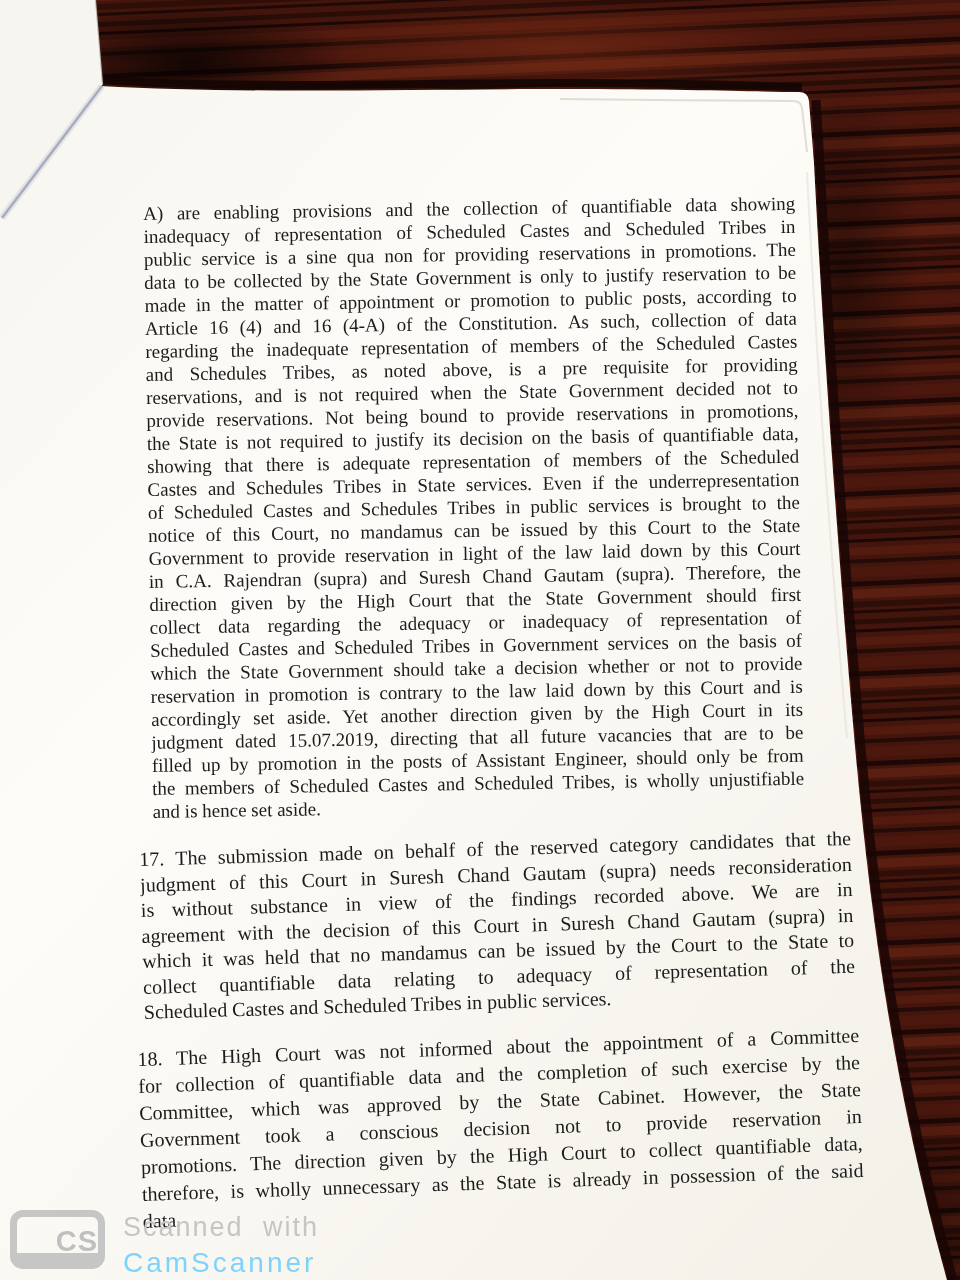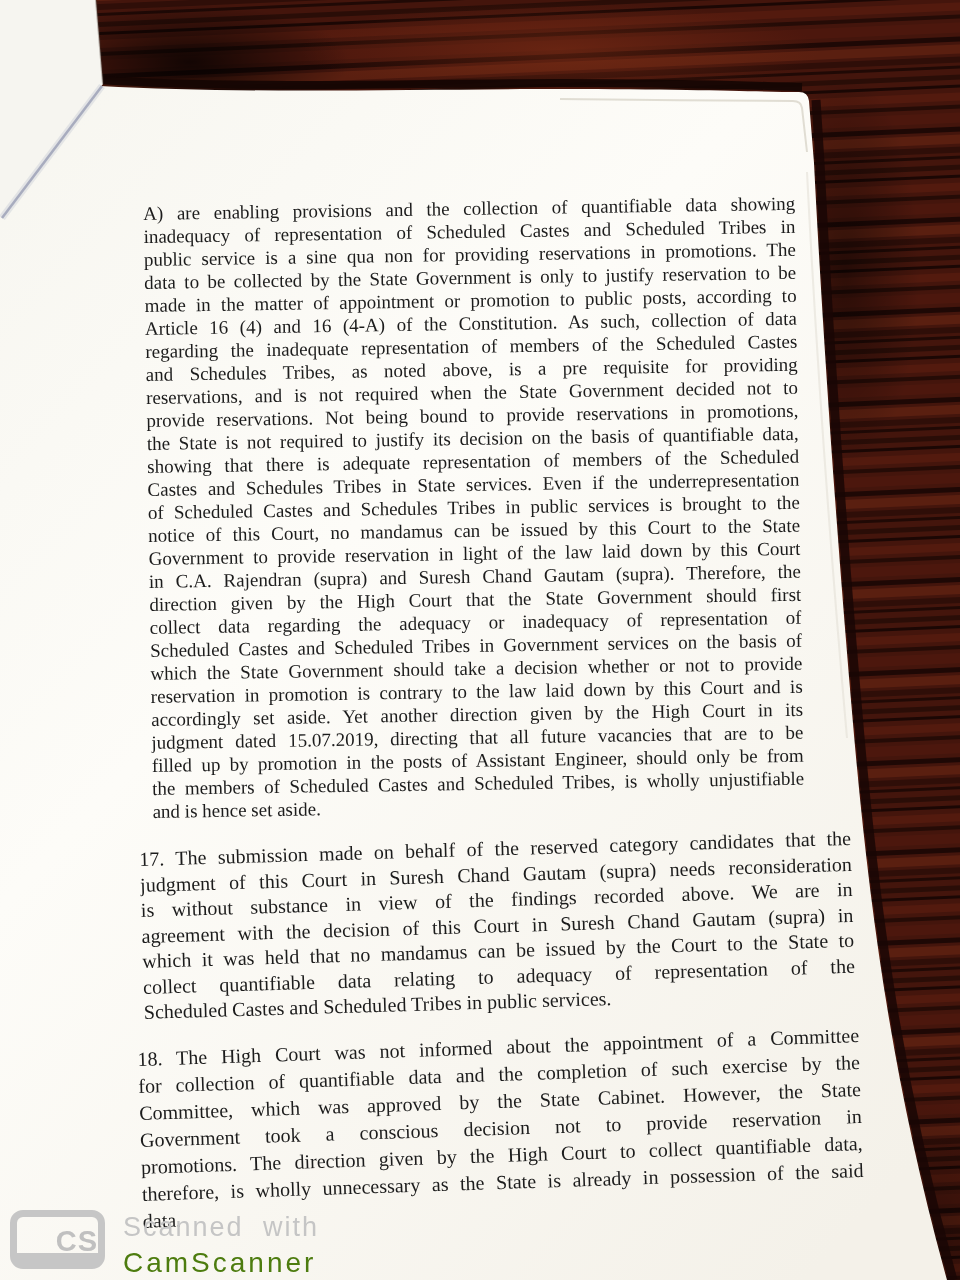--- a/index.html
+++ b/index.html
@@ -40,21 +40,21 @@
     display:flex;align-items:center;justify-content:center;
     font-weight:bold;font-size:29px;letter-spacing:1px;
     color:#c0c0c0;
     background:transparent;
     margin-right:18px;
     padding-left:39px;
   }
   .cs-logo span{position:relative;top:6px;}
   .wm-lines{display:flex;flex-direction:column;}
   .wm-line1{font-size:27px;letter-spacing:2px;word-spacing:10px;color:#c5c5c5;margin-top:2px;}
-  .wm-line2{font-size:28px;letter-spacing:3px;color:#4d7c0f;margin-top:4px;}
+  .wm-line2{font-size:28px;letter-spacing:3px;color:#7dd3fc;margin-top:4px;}
 </style>
 </head>
 <body>
 
 <div class="stage">
 
   <svg class="bg" width="960" height="1280" viewBox="0 0 960 1280" xmlns="http://www.w3.org/2000/svg">
     <defs>
       <pattern id="wood" width="960" height="90" patternUnits="userSpaceOnUse" patternTransform="rotate(-2.5 480 640)">
         <rect width="960" height="90" fill="#44150c"></rect>

